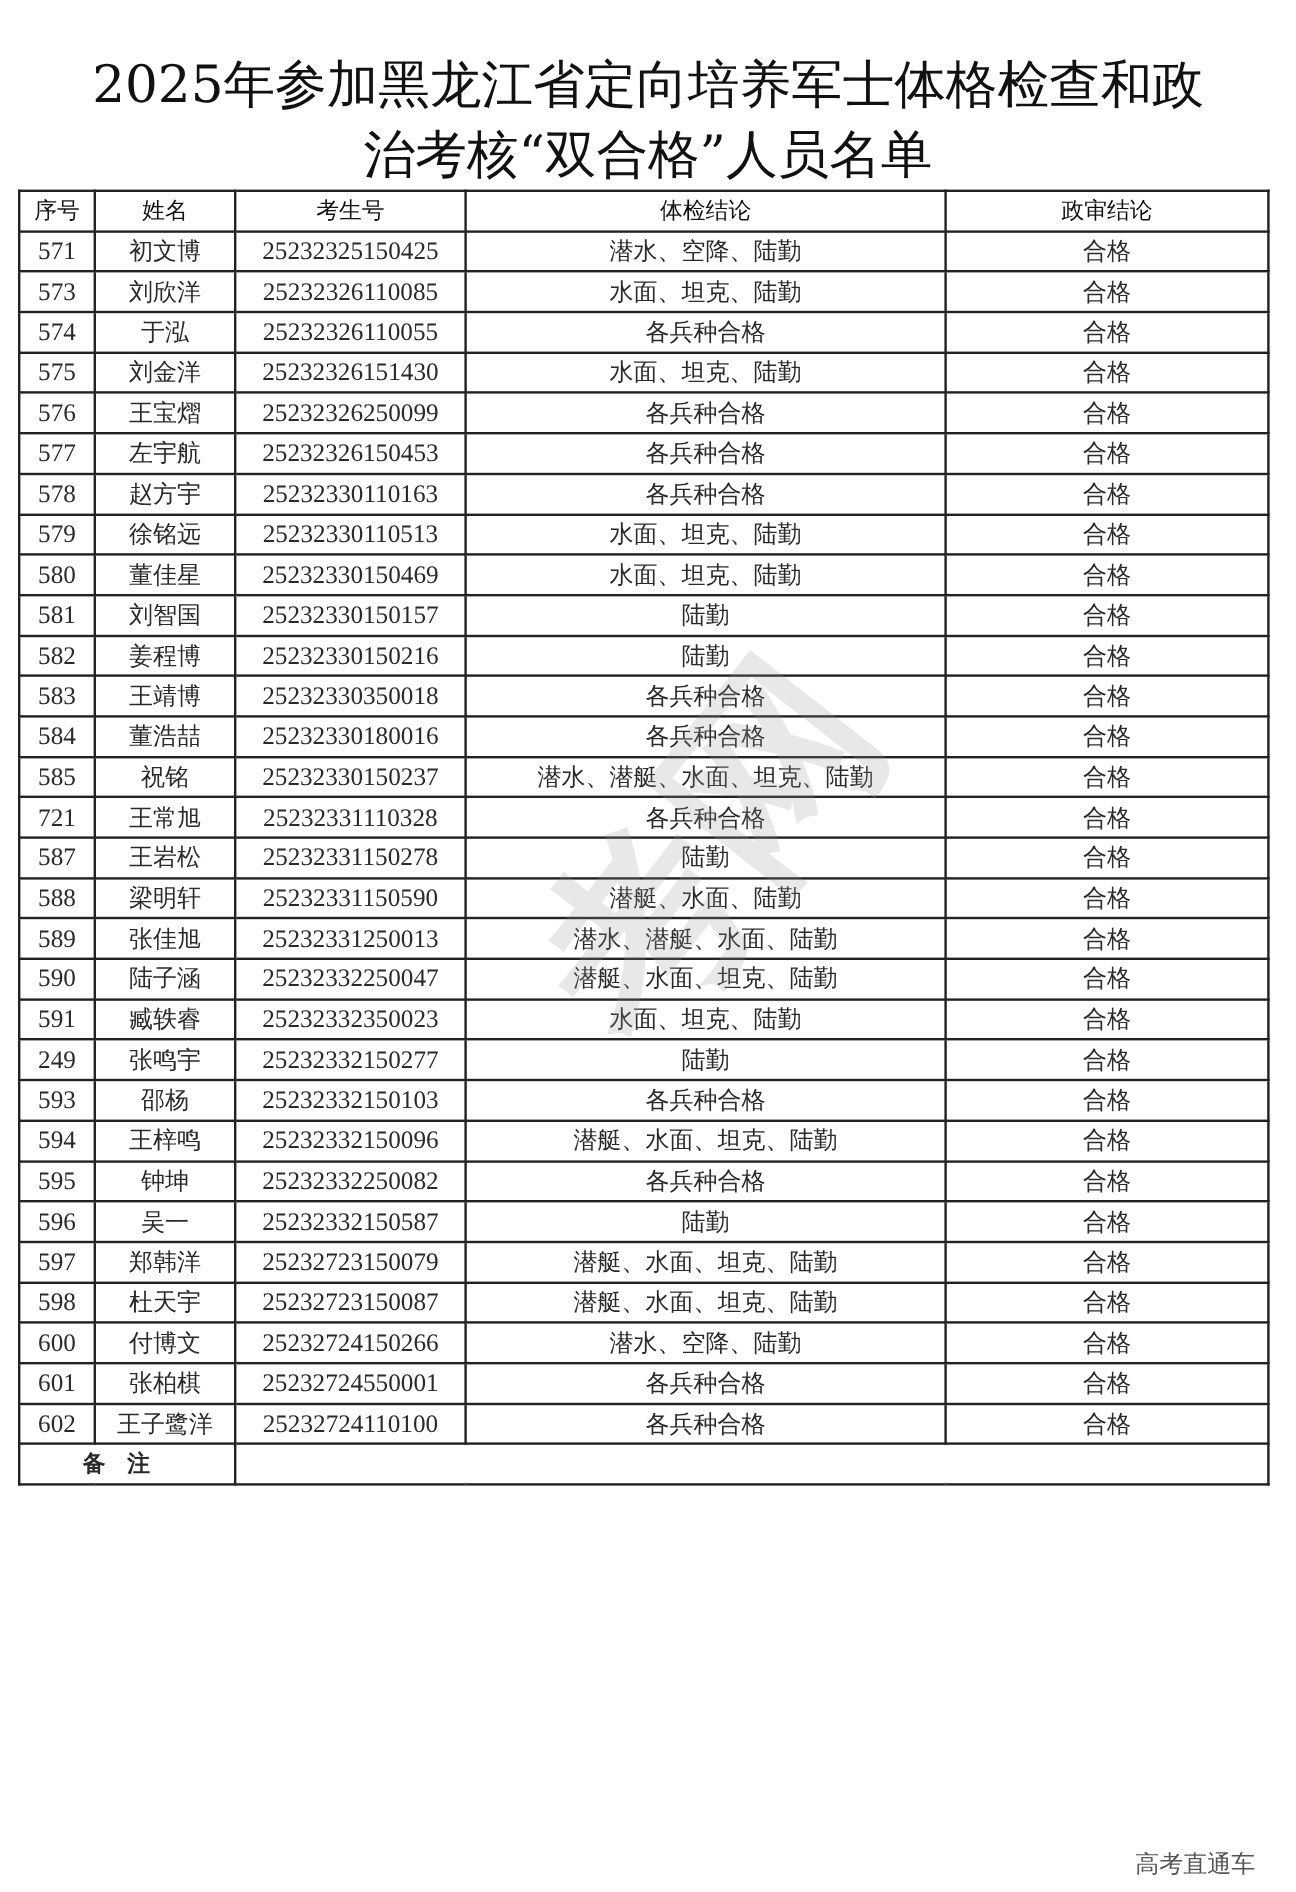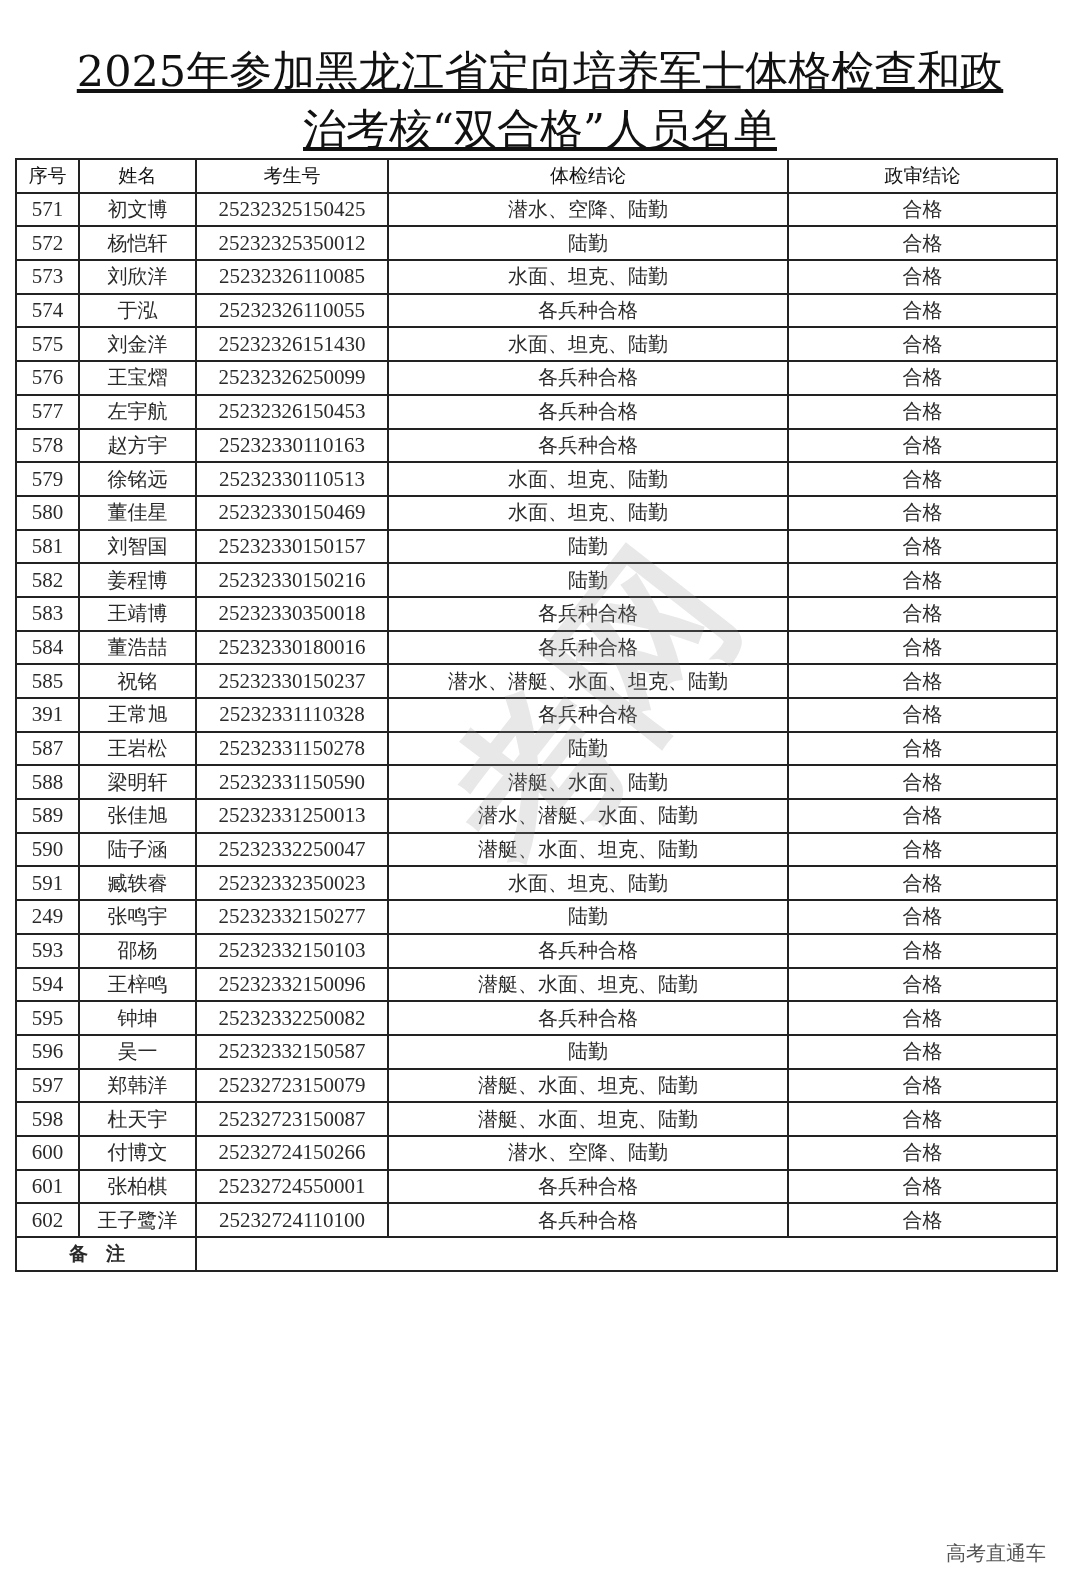--- a/index.html
+++ b/index.html
@@ -1,21 +1,21 @@
 <!DOCTYPE html>
 <html><head>
 <meta charset="utf-8">
 <style>
   html, body { margin: 0; padding: 0; background: #ffffff; }
   body { width: 1080px; height: 1577px; position: relative; overflow: hidden;
          font-family: "DejaVu Serif", "Liberation Serif", serif; color: #222; }
   .title { position: absolute; left: 0; top: 42px; width: 1080px; text-align: center;
            font-size: 43px; line-height: 58px; color: #111; letter-spacing: 0px;
            font-family: "DejaVu Serif", "Liberation Serif", serif; }
-  .title .line { display: block; white-space: nowrap; text-decoration: underline; }
+  .title .line { display: block; white-space: nowrap; }
   .tbl-wrap { position: absolute; left: 15px; top: 158px; width: 1041px; }
   table { border-collapse: collapse; width: 1041px; table-layout: fixed;
           border: 2px solid #d946ef; }
   td, th { border: 2px solid #222; height: 31.7px; padding: 0; text-align: center;
            vertical-align: middle; font-size: 20px; font-weight: normal; color: #2a2a2a;
            white-space: nowrap; overflow: hidden; }
   th { font-family: "DejaVu Sans", "Liberation Sans", sans-serif; font-size: 19px; color: #111; }
   td.num { font-family: "Liberation Serif", "DejaVu Serif", serif; font-size: 21px; }
   td.remark-label { font-family: "DejaVu Sans", "Liberation Sans", sans-serif;
                     font-weight: bold; letter-spacing: 18px; font-size: 19px; }
@@ -57,27 +57,20 @@
     </thead>
     <tbody id="tbody">
         <tr>
           <td class="num">571</td>
           <td>初文博</td>
           <td class="num">25232325150425</td>
           <td>潜水、空降、陆勤</td>
           <td>合格</td>
         </tr>
         <tr>
-          <td class="num">572</td>
-          <td>杨恺轩</td>
-          <td class="num">25232325350012</td>
-          <td>陆勤</td>
-          <td>合格</td>
-        </tr>
-        <tr>
           <td class="num">573</td>
           <td>刘欣洋</td>
           <td class="num">25232326110085</td>
           <td>水面、坦克、陆勤</td>
           <td>合格</td>
         </tr>
         <tr>
           <td class="num">574</td>
           <td>于泓</td>
           <td class="num">25232326110055</td>
@@ -155,21 +148,21 @@
           <td>合格</td>
         </tr>
         <tr>
           <td class="num">585</td>
           <td>祝铭</td>
           <td class="num">25232330150237</td>
           <td>潜水、潜艇、水面、坦克、陆勤</td>
           <td>合格</td>
         </tr>
         <tr>
-          <td class="num">391</td>
+          <td class="num">721</td>
           <td>王常旭</td>
           <td class="num">25232331110328</td>
           <td>各兵种合格</td>
           <td>合格</td>
         </tr>
         <tr>
           <td class="num">587</td>
           <td>王岩松</td>
           <td class="num">25232331150278</td>
           <td>陆勤</td>

